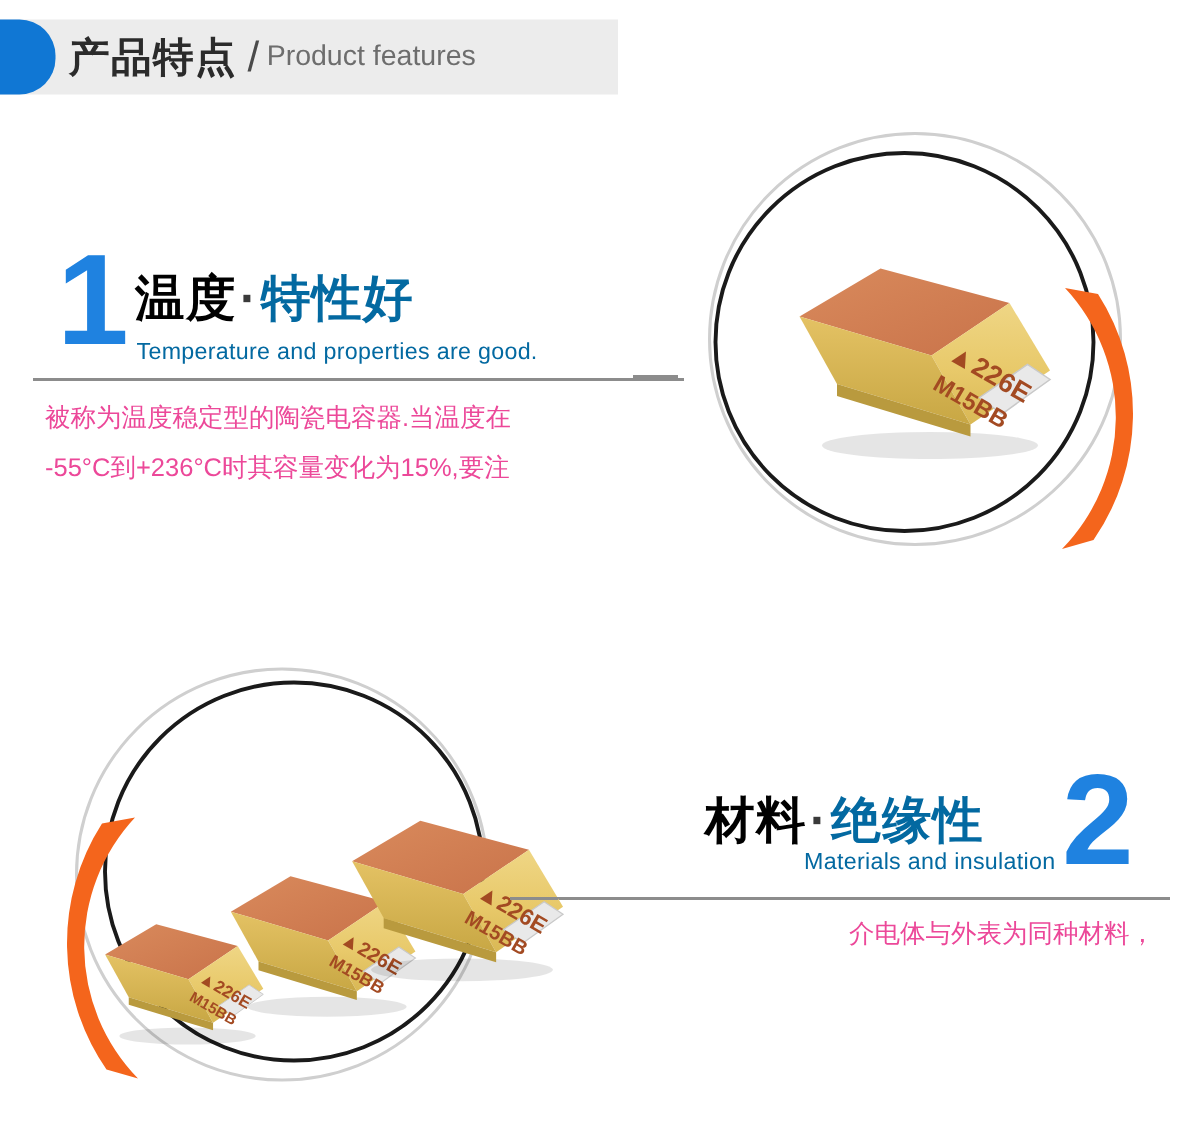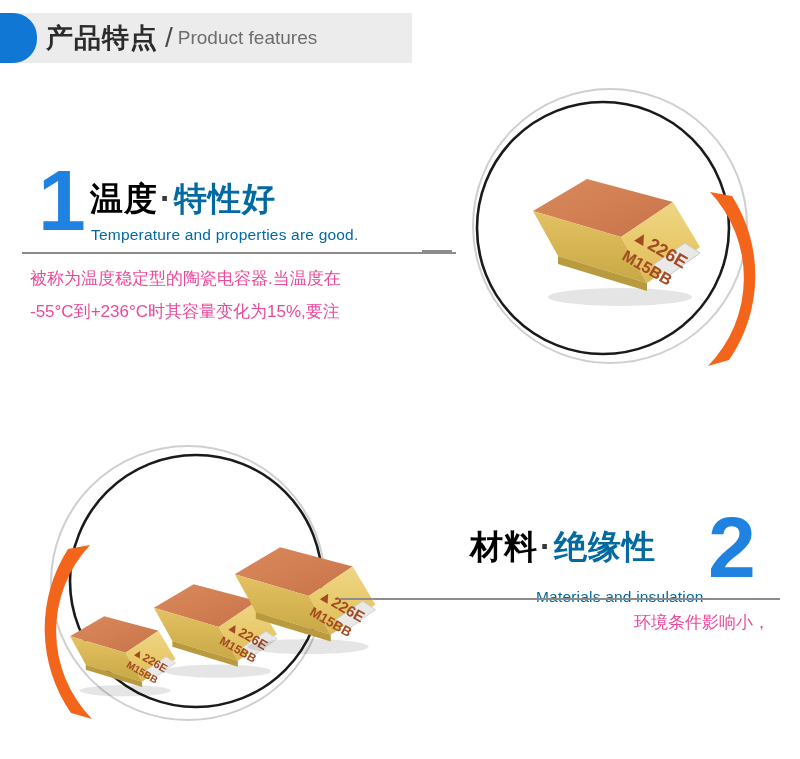--- a/index.html
+++ b/index.html
@@ -179,26 +179,26 @@
   </div>
 
   <div class="feature" style="left:0;top:400px;width:800px;height:359px;">
 
     <div class="num" style="left:708px; top:110px;">2</div>
 
     <div class="title-cn" style="left:470px; top:125px;">
       <span class="dark">材料</span><span class="dot">·</span><span class="blue">绝缘性</span>
     </div>
 
-    <div class="title-en" style="left:536px; top:188px;">Materials and insulation</div>
+    <div class="title-en" style="left:536px; top:166px;">Materials and insulation</div>
 
     <div class="divider" style="left:345px; top:198px; width:435px;"></div>
 
     <div class="body-text" style="left:420px; top:206px; width:350px; text-align:right;">
-      <div>环境条件影响小，</div>
+      <div>介电体与外表为同种材料，</div>
     </div>
 
     <div class="circle-wrap" style="left:10px; top:25px; width:360px; height:310px;">
 
       <svg class="circle-svg" width="360" height="310" viewBox="0 0 360 310">
 
         <circle cx="178" cy="158" r="137" fill="none" stroke="#cfcfcf" stroke-width="2"></circle>
 
         <circle cx="186" cy="156" r="126" fill="none" stroke="#1a1a1a" stroke-width="2.6"></circle>
 

